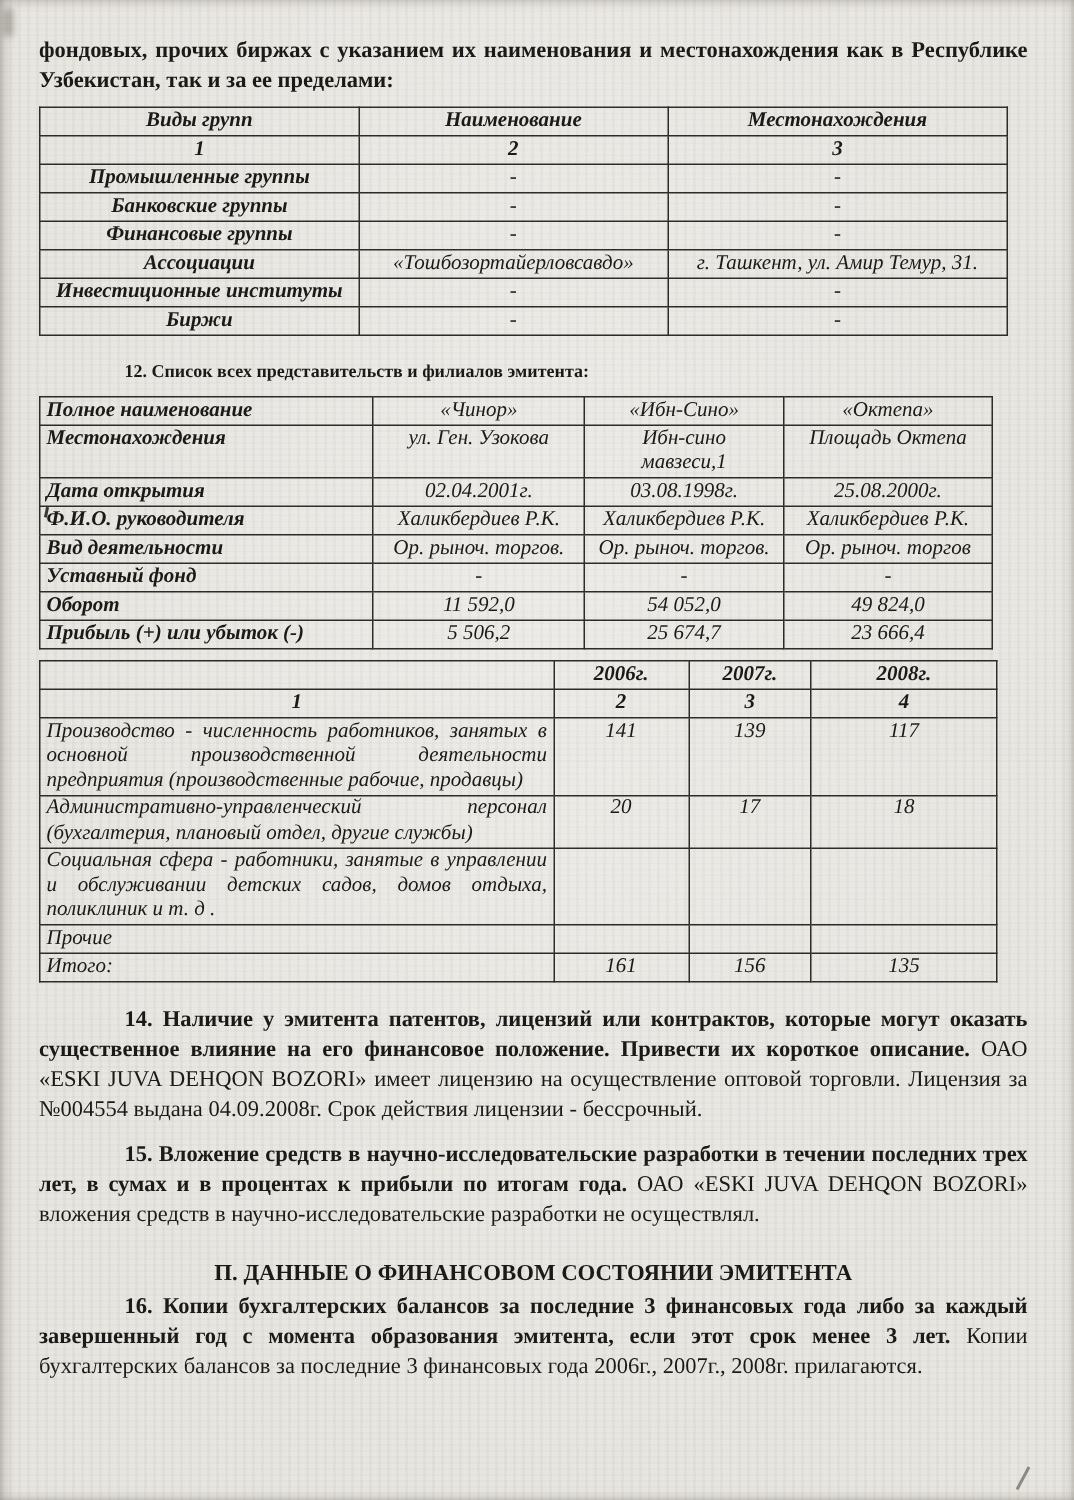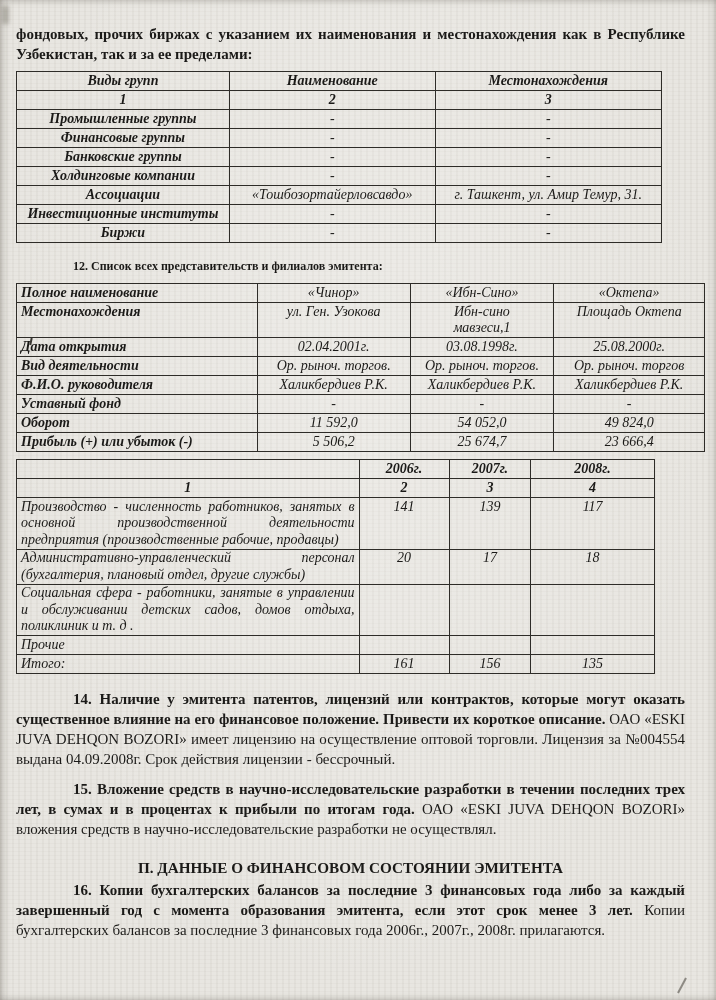--- a/index.html
+++ b/index.html
@@ -1,20 +1,20 @@
 <!DOCTYPE html>
 <html><head>
 <meta charset="utf-8">
 <style>
   html,body{margin:0;padding:0;background:#c9c7c2;}
   .page{
     position:relative;
     width:716px;height:1000px;
     box-sizing:border-box;
-    padding:24px 31px 0 16px;
+    padding:24px 31px 0 26px;
     overflow:hidden;
     font-family:"Liberation Serif","DejaVu Serif",serif;
     color:#1b1a18;
     background:
       radial-gradient(ellipse at 50% 38%, rgba(255,255,255,0.22), rgba(255,255,255,0) 72%),
       repeating-linear-gradient(90deg, rgba(110,100,85,0.05) 0 2px, rgba(0,0,0,0) 2px 6px),
       repeating-linear-gradient(0deg, rgba(110,100,85,0.035) 0 1px, rgba(0,0,0,0) 1px 4px),
       #e8e6e1;
     box-shadow:
       inset 7px 0 9px -5px rgba(60,55,45,0.28),
@@ -34,21 +34,21 @@
     line-height:16.5px;
     height:17px;
     vertical-align:top;
     white-space:pre-line;
     overflow:hidden;
   }
   .c{text-align:center;}
   .l{text-align:left;}
   .j{text-align:justify;}
   #t-groups{width:646px;margin-top:7px;}
-  #t-branches{width:689px;margin-top:7px;}
+  #t-branches{width:636px;margin-top:7px;}
   #t-staff{width:639px;margin-top:7px;}
   .mt-sec12{margin-top:13px;}
   .mt-sec13{margin-top:20px;}
   .mt-p14{margin-top:15px;}
   .mt-p15{margin-top:10px;}
   .mt-head2{margin-top:20px;}
   .mt-p16{margin-top:3px;}
   .mt-p17{margin-top:12px;}
   .smudge{position:absolute;left:2px;top:6px;width:7px;height:18px;background:rgba(90,85,75,0.35);filter:blur(2px);}
   .apostrophe-artifact{position:absolute;left:30px;top:338px;width:2px;height:7px;background:#3a3833;transform:rotate(12deg);}
@@ -79,31 +79,26 @@
           <td class="c b">1</td>
           <td class="c b">2</td>
           <td class="c b">3</td>
         </tr>
         <tr>
           <td class="c b">Промышленные группы</td>
           <td class="c">-</td>
           <td class="c">-</td>
         </tr>
         <tr>
+          <td class="c b">Банковские группы</td>
+          <td class="c">-</td>
+          <td class="c">-</td>
+        </tr>
+        <tr>
           <td class="c b">Финансовые группы</td>
-          <td class="c">-</td>
-          <td class="c">-</td>
-        </tr>
-        <tr>
-          <td class="c b">Банковские группы</td>
-          <td class="c">-</td>
-          <td class="c">-</td>
-        </tr>
-        <tr>
-          <td class="c b">Холдинговые компании</td>
           <td class="c">-</td>
           <td class="c">-</td>
         </tr>
         <tr>
           <td class="c b">Ассоциации</td>
           <td class="c">«Тошбозортайерловсавдо»</td>
           <td class="c">г. Ташкент, ул. Амир Темур, 31.</td>
         </tr>
         <tr>
           <td class="c b">Инвестиционные институты</td>
@@ -141,30 +136,30 @@
 мавзеси,1</td>
           <td class="c">Площадь Октепа</td>
         </tr>
         <tr>
           <td class="l b">Дата открытия</td>
           <td class="c">02.04.2001г.</td>
           <td class="c">03.08.1998г.</td>
           <td class="c">25.08.2000г.</td>
         </tr>
         <tr>
+          <td class="l b">Ф.И.О. руководителя</td>
+          <td class="c">Халикбердиев Р.К.</td>
+          <td class="c">Халикбердиев Р.К.</td>
+          <td class="c">Халикбердиев Р.К.</td>
+        </tr>
+        <tr>
           <td class="l b">Вид деятельности</td>
           <td class="c">Ор. рыноч. торгов.</td>
           <td class="c">Ор. рыноч. торгов.</td>
           <td class="c">Ор. рыноч. торгов</td>
-        </tr>
-        <tr>
-          <td class="l b">Ф.И.О. руководителя</td>
-          <td class="c">Халикбердиев Р.К.</td>
-          <td class="c">Халикбердиев Р.К.</td>
-          <td class="c">Халикбердиев Р.К.</td>
         </tr>
         <tr>
           <td class="l b">Уставный фонд</td>
           <td class="c">-</td>
           <td class="c">-</td>
           <td class="c">-</td>
         </tr>
         <tr>
           <td class="l b">Оборот</td>
           <td class="c">11 592,0</td>

